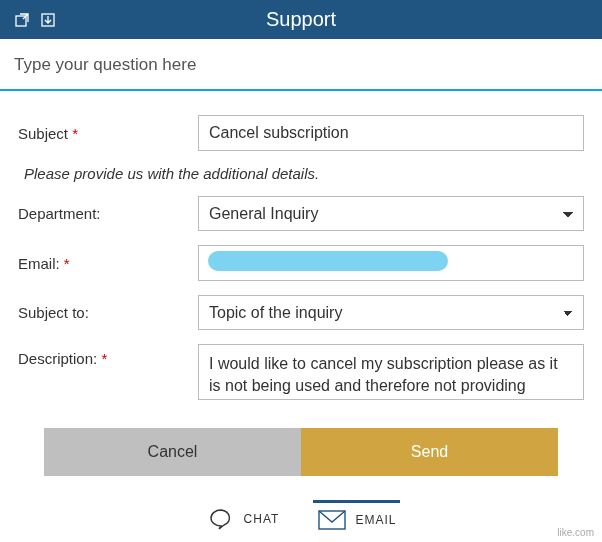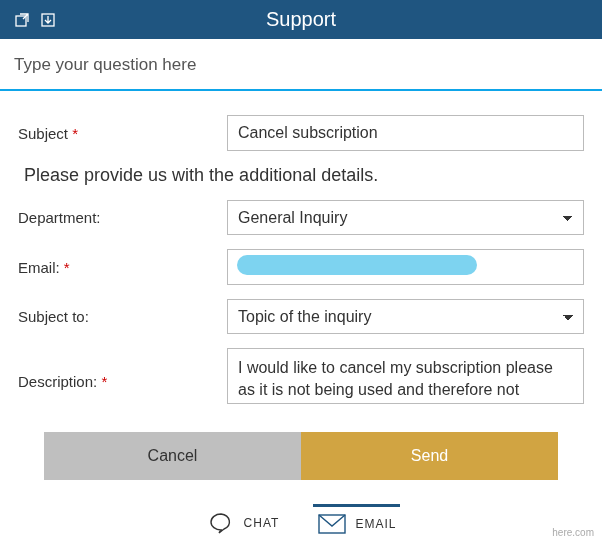--- a/index.html
+++ b/index.html
@@ -3,43 +3,43 @@
   <meta charset="utf-8">
   <style>
     * { box-sizing: border-box; margin: 0; padding: 0; }
     body { font-family: -apple-system, BlinkMacSystemFont, 'Segoe UI', Arial, sans-serif; width: 602px; height: 542px; background: #fff; color: #333; }
     .header { background: #1f5580; color: #fff; height: 39px; display: flex; align-items: center; position: relative; }
     .header-icons { display: flex; gap: 6px; padding-left: 12px; }
     .header-icon { width: 20px; height: 20px; display: flex; align-items: center; justify-content: center; cursor: pointer; }
     .header-title { position: absolute; left: 50%; transform: translateX(-50%); font-size: 20px; font-weight: 300; }
     .question-bar { padding: 16px 14px 14px; border-bottom: 2px solid #0ea5e9; font-size: 17px; color: #555; }
     .form { padding: 10px 18px 0; }
-    .row { display: flex; align-items: center; margin: 14px 0; gap: 29px; }
+    .row { display: flex; align-items: center; margin: 14px 0; }
     .label { width: 180px; font-size: 15px; color: #333; }
     .req { color: #c00; }
     .control { flex: 1; }
     .text-input, .select, .textarea {
       width: 100%; border: 1px solid #bbb; padding: 8px 10px; font-size: 16px; color: #333; background: #fff; font-family: inherit;
     }
     .select { appearance: none; -webkit-appearance: none; background-image: linear-gradient(45deg, transparent 50%, #333 50%), linear-gradient(135deg, #333 50%, transparent 50%); background-position: calc(100% - 15px) 15px, calc(100% - 10px) 15px; background-size: 5px 5px, 5px 5px; background-repeat: no-repeat; }
     .textarea { resize: none; height: 56px; overflow-y: scroll; line-height: 1.4; }
-    .info-text { font-size: 18px; color: #333; margin: 8px 0 6px 6px; }
+    .info-text { font-size: 15px; color: #333; margin: 8px 0 6px 6px; font-style: italic; }
     .redacted-box { position: relative; }
     .redacted { position: absolute; left: 10px; top: 6px; width: 240px; height: 20px; background: #7dd3f0; border-radius: 10px; }
     .buttons { display: flex; gap: 0; margin: 24px 26px 0; }
     .btn { flex: 1; height: 48px; border: none; font-size: 16px; cursor: pointer; }
     .btn-cancel { background: #bfbfbf; color: #333; }
     .btn-send { background: #d1a442; color: #fff; }
     .tabs { display: flex; justify-content: center; gap: 30px; margin-top: 24px; align-items: center; }
     .tab { display: flex; align-items: center; gap: 8px; padding: 6px 4px 4px; cursor: pointer; }
     .tab.active { border-top: 3px solid #1f5580; }
     .tab-label { font-size: 12px; letter-spacing: 1px; color: #333; }
     .tab-icon { width: 30px; height: 22px; display: flex; align-items: center; justify-content: center; }
     .attribution { position: absolute; bottom: 4px; right: 8px; font-size: 10px; color: #aaa; }
-    .desc-row { align-items: center; }
+    .desc-row { align-items: flex-start; }
     .desc-row .label { padding-top: 6px; }
   </style>
 </head>
 <body>
 
 <div class="header">
   <div class="header-icons">
     <div class="header-icon">
       <svg width="16" height="16" viewBox="0 0 16 16" fill="none" stroke="#fff" stroke-width="1.3">
         <rect x="2" y="4" width="10" height="10"></rect>
@@ -122,13 +122,13 @@
           <rect x="1" y="1" width="26" height="18"></rect>
           <path d="M1 1 l13 11 l13 -11"></path>
         </svg>
       </span>
       <span class="tab-label">EMAIL</span>
     </div>
   </div>
 
 </div>
 
-<div class="attribution">here.com</div>
+<div class="attribution">like.com</div>
 
 </body></html>

